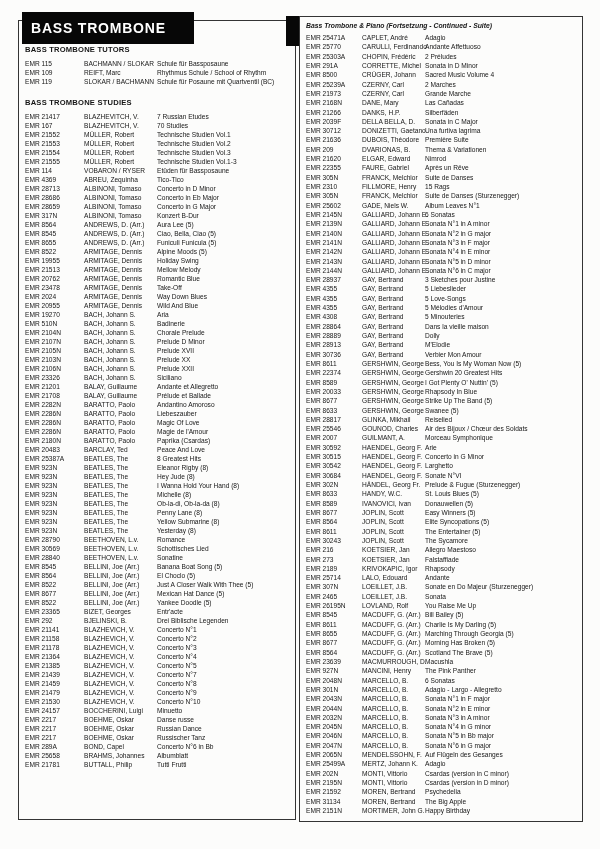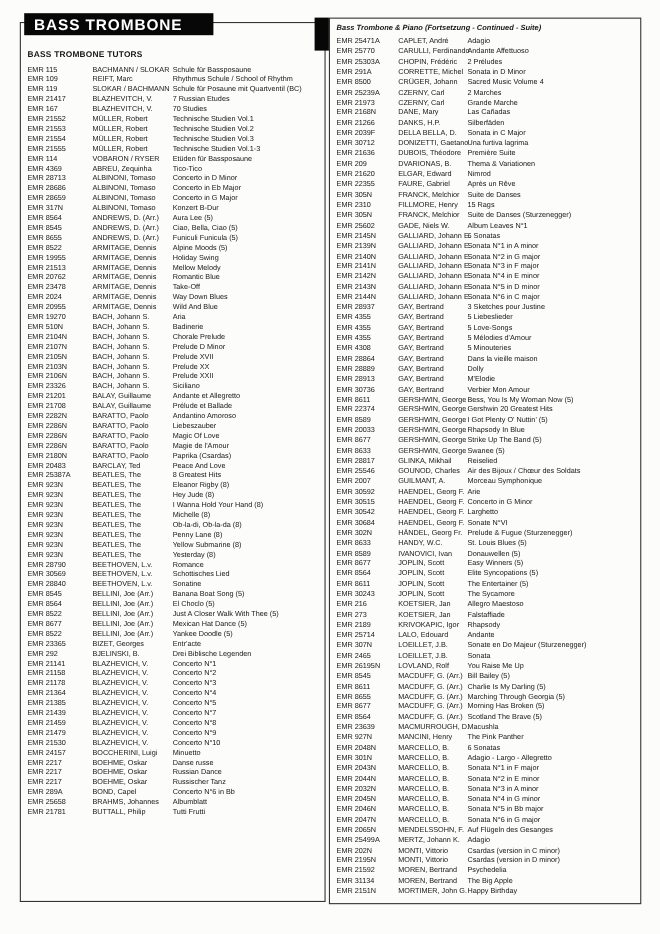--- a/index.html
+++ b/index.html
@@ -1,18 +1,18 @@
 <!DOCTYPE html>
 <html><head>
 <meta charset="utf-8">
 <style>
   html,body{margin:0;padding:0;background:#ffffff;}
   .page{position:relative;width:600px;height:849px;background:#fcfcfb;overflow:hidden;
         font-family:"Liberation Sans", sans-serif;color:#161616;}
-  .title-bar{position:absolute;left:22px;top:12px;width:172px;height:20px;background:#070707;
+  .title-bar{position:absolute;left:22px;top:12px;width:172px;height:32px;background:#070707;
              color:#ffffff;display:flex;align-items:center;padding-left:9px;box-sizing:border-box;
              font-size:14px;font-weight:bold;letter-spacing:0.8px;z-index:3;}
   .left-box{position:absolute;left:18px;top:20px;width:278px;height:800px;border:1px solid #343434;
             box-sizing:border-box;padding:24px 3px 0 6px;}
   .right-box{position:absolute;left:299px;top:16px;width:284px;height:806px;border:1px solid #343434;
              box-sizing:border-box;padding:5px 2px 0 6px;}
   .tab-mark{position:absolute;left:286px;top:16px;width:13px;height:30px;background:#070707;}
   .sec-heading{font-size:7.6px;font-weight:bold;letter-spacing:0.2px;margin:12px 0 5px 0;}
   .section:first-child .sec-heading{margin-top:0;}
   .row{display:grid;grid-template-columns:59px 73px 1fr;font-size:6.6px;line-height:9px;
@@ -43,20 +43,21 @@
             <span>REIFT, Marc</span>
             <span>Rhythmus Schule / School of Rhythm</span>
           </div>
           <div class="row">
             <span>EMR 119</span>
             <span>SLOKAR / BACHMANN</span>
             <span>Schule für Posaune mit Quartventil (BC)</span>
           </div>
         </div>
         <div class="section">
+          <div class="sec-heading">BASS TROMBONE STUDIES</div>
           <div class="row">
             <span>EMR 21417</span>
             <span>BLAZHEVITCH, V.</span>
             <span>7 Russian Etudes</span>
           </div>
           <div class="row">
             <span>EMR 167</span>
             <span>BLAZHEVITCH, V.</span>
             <span>70 Studies</span>
           </div>

